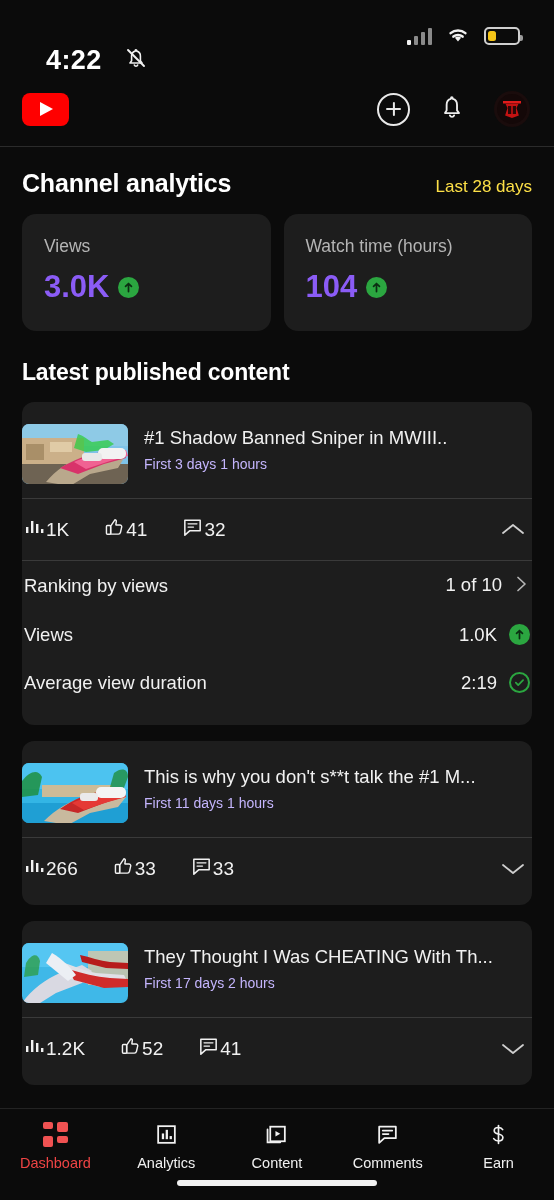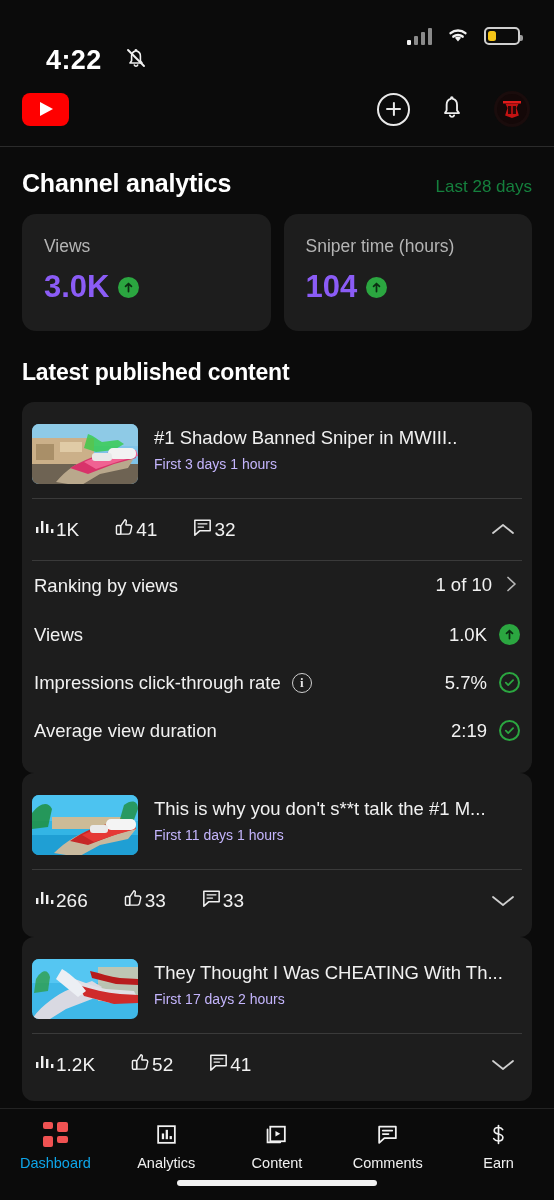--- a/index.html
+++ b/index.html
@@ -39,35 +39,35 @@
   .ic-plus::after { top: 50%; left: 7px; height: 2.2px; width: 14.5px; transform: translateY(-50%); }
   .avatar { width: 36px; height: 36px; border-radius: 50%; background: #1a0c0c; display:flex; align-items:center; justify-content:center; overflow:hidden; }
 
   .hdr-divider { height: 1px; background: #2b2b2b; }
 
   
   .content { flex: 1 1 auto; overflow: hidden; padding: 0 22px; }
 
   .section-head { display:flex; align-items: baseline; justify-content: space-between; padding: 22px 0 16px; }
   .section-title { color:#fff; font-size: 25px; font-weight: 700; letter-spacing: -.2px; }
-  .section-meta { color:#15803d; font-size: 17px; }
+  .section-meta { color:#fde047; font-size: 17px; }
 
   .metric-row { display:flex; gap: 13px; }
   .metric-card { flex:1; background:#1d1d1d; border-radius: 14px; padding: 22px 22px 26px; min-height: 100px; }
   .metric-label { color:#b4b4b4; font-size: 17.5px; margin-bottom: 12px; }
   .metric-value-row { display:flex; align-items:center; gap: 9px; }
   .metric-value { color:#8b5cf6; font-size: 31px; font-weight: 700; }
 
   .badge-up { width: 21px; height: 21px; border-radius:50%; background:#2ba640; display:flex; align-items:center; justify-content:center; }
   .badge-up svg { display:block; }
   .badge-check { width: 21px; height: 21px; border-radius:50%; border: 2px solid #2ba640; display:flex; align-items:center; justify-content:center; }
 
   .latest-title { color:#fff; font-size: 23px; font-weight: 700; padding: 28px 0 16px; letter-spacing: -.2px; }
 
-  .video-card { background:#1d1d1d; border-radius: 12px; padding: 16px 10px 6px; margin-bottom: 0; }
+  .video-card { background:#1d1d1d; border-radius: 12px; padding: 16px 0 6px; margin-bottom: 16px; }
   .video-top { display:flex; gap: 16px; align-items:flex-start; padding: 6px 0 14px; }
   .thumb { width: 106px; height: 60px; border-radius: 7px; flex: 0 0 106px; overflow:hidden; position:relative; }
   .video-meta { flex:1; min-width:0; padding-top: 2px; }
   .video-title { color:#f1f1f1; font-size: 18.5px; line-height: 1.25; white-space: nowrap; overflow:hidden; text-overflow: ellipsis; }
   .video-sub { color:#c4b5fd; font-size: 14px; margin-top: 7px; }
 
   .card-rule { height:1px; background:#3a3a3a; }
 
   .stats-row { display:flex; align-items:center; gap: 34px; padding: 17px 2px 17px; position:relative; }
   .stat { display:flex; align-items:center; }
@@ -78,21 +78,21 @@
   .detail-row { display:flex; align-items:center; padding: 13px 2px; }
   .detail-label { color:#f1f1f1; font-size: 18.5px; display:flex; align-items:center; gap: 11px; }
   .detail-right { margin-left:auto; display:flex; align-items:flex-start; gap: 12px; }
   .detail-value { color:#f1f1f1; font-size: 18.5px; }
   .ic-info { width: 20px; height: 20px; border: 1.8px solid #cfcfcf; border-radius:50%; color:#e4e4e4; font-size: 13px; font-weight:700; display:flex; align-items:center; justify-content:center; font-family:"Liberation Serif", serif; }
 
   
   .bottomnav { flex: 0 0 92px; height: 92px; border-top: 1px solid #232323; display:flex; align-items:flex-start; padding-top: 12px; background:#0b0b0b; }
   .nav-item { flex:1; display:flex; flex-direction:column; align-items:center; gap: 8px; }
   .nav-label { font-size: 14.5px; color:#f1f1f1; }
-  .nav-item.active .nav-label { color:#0ea5e9; }
+  .nav-item.active .nav-label { color:#ef4444; }
   .nav-ico { height: 26px; display:flex; align-items:center; justify-content:center; }
   .grid-ico { width: 25px; height: 25px; display:grid; grid-template-columns: 10.5px 10.5px; grid-template-rows: 10.5px 10.5px; gap: 4px; }
   .grid-ico i { background:#f05252; border-radius:2px; display:block; }
   .grid-ico i:nth-child(1){ height: 10.5px; }
   .home-indicator { position:absolute; left:50%; bottom: 14px; transform: translateX(-50%); width: 200px; height: 6px; border-radius: 3px; background:#f2f2f2; }
 </style>
 </head>
 <body>
 
 <div class="phone">
@@ -165,21 +165,21 @@
         <div class="metric-value-row">
           <span class="metric-value">3.0K</span>
           <span class="badge-up">
             <svg width="13" height="13" viewBox="0 0 12 12">
                 <path d="M6 2.3v7.4M6 2.3 3.3 5M6 2.3 8.7 5" stroke="#0b2d12" stroke-width="1.6" stroke-linecap="round" stroke-linejoin="round" fill="none"></path>
               </svg>
           </span>
         </div>
       </div>
       <div class="metric-card">
-        <div class="metric-label">Sniper time (hours)</div>
+        <div class="metric-label">Watch time (hours)</div>
         <div class="metric-value-row">
           <span class="metric-value">104</span>
           <span class="badge-up">
             <svg width="13" height="13" viewBox="0 0 12 12">
                 <path d="M6 2.3v7.4M6 2.3 3.3 5M6 2.3 8.7 5" stroke="#0b2d12" stroke-width="1.6" stroke-linecap="round" stroke-linejoin="round" fill="none"></path>
               </svg>
           </span>
         </div>
       </div>
     </div>
@@ -266,34 +266,20 @@
           <span class="detail-right">
             <span class="detail-value">1.0K</span>
             <span class="badge-up">
               <svg width="13" height="13" viewBox="0 0 12 12">
                   <path d="M6 2.3v7.4M6 2.3 3.3 5M6 2.3 8.7 5" stroke="#0b2d12" stroke-width="1.6" stroke-linecap="round" stroke-linejoin="round" fill="none"></path>
                 </svg>
             </span>
           </span>
         </div>
         <div class="detail-row">
-          <span class="detail-label">
-            <span>Impressions click-through rate</span>
-            <span class="ic-info">i</span>
-          </span>
-          <span class="detail-right">
-            <span class="detail-value">5.7%</span>
-            <span class="badge-check">
-              <svg width="13" height="13" viewBox="0 0 12 12" fill="none">
-                  <path d="M2.6 6.2 4.8 8.4 9.3 3.9" stroke="#2ba640" stroke-width="1.6" stroke-linecap="round" stroke-linejoin="round"></path>
-                </svg>
-            </span>
-          </span>
-        </div>
-        <div class="detail-row">
           <span class="detail-label">Average view duration</span>
           <span class="detail-right">
             <span class="detail-value">2:19</span>
             <span class="badge-check">
               <svg width="13" height="13" viewBox="0 0 12 12" fill="none">
                   <path d="M2.6 6.2 4.8 8.4 9.3 3.9" stroke="#2ba640" stroke-width="1.6" stroke-linecap="round" stroke-linejoin="round"></path>
                 </svg>
             </span>
           </span>
         </div>

